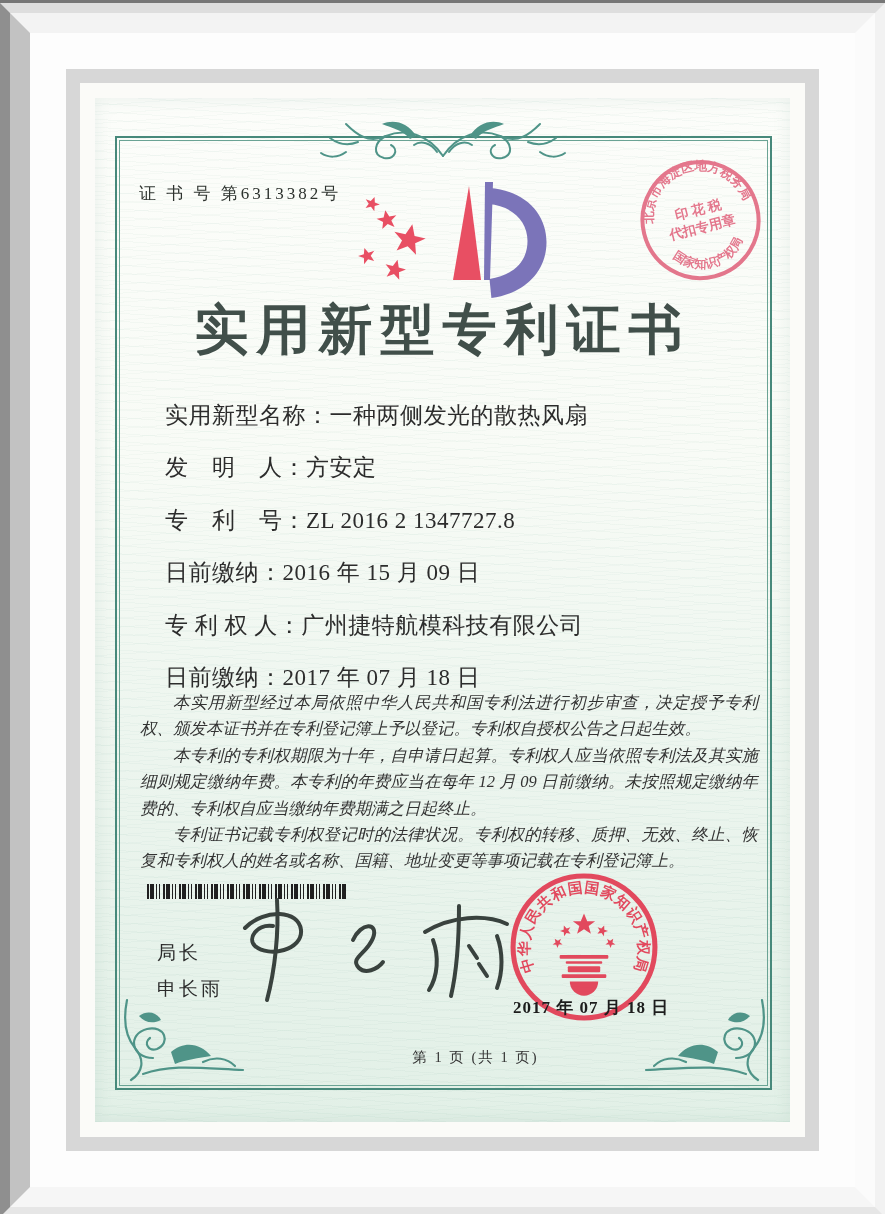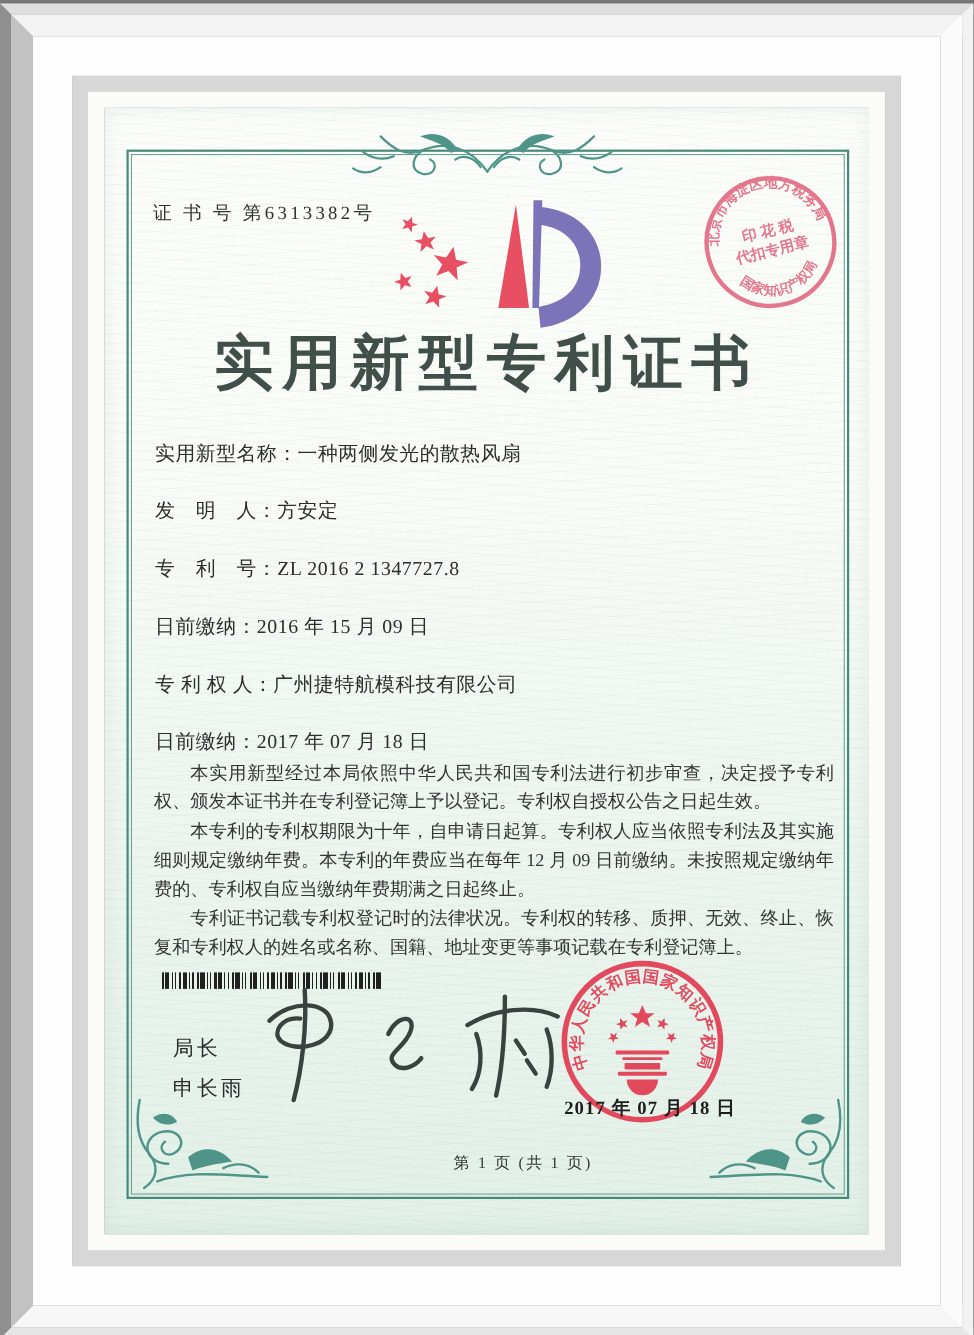--- a/index.html
+++ b/index.html
@@ -27,25 +27,25 @@
      border:1px solid #6aa394;outline:2.5px solid #47897b;outline-offset:2.5px;}
   .orn{position:absolute;color:#4f9488;}
   .orn svg{display:block;}
   
   .cert-no{position:absolute;left:44px;top:84px;font-size:17px;letter-spacing:3px;
            color:#2e332f;}
   .logo{position:absolute;left:252px;top:80px;}
   .tax-stamp{position:absolute;left:540px;top:56px;transform:rotate(-14deg);opacity:.85;}
   .title{position:absolute;left:0;top:196px;width:100%;text-align:center;
          font-size:54px;font-weight:600;letter-spacing:8px;color:#414f4a;}
-  .field{position:absolute;left:46px;font-size:18px;color:#2c2c2c;letter-spacing:.5px;}
+  .field{position:absolute;left:70px;font-size:23px;color:#2c2c2c;letter-spacing:.5px;}
   .f0{top:302px}.f1{top:354px}.f2{top:407px}.f3{top:459px}.f4{top:512px}.f5{top:564px}
   .paras{position:absolute;left:45px;top:592px;width:618px;font-size:16.5px;
          line-height:26.4px;color:#333;text-align:justify;}
-  .paras p{margin:0;text-indent:2em;}
+  .paras p{margin:0;text-indent:2em;font-style:italic;}
   .barcode{position:absolute;left:52px;top:786px;width:200px;height:15px;
      background:repeating-linear-gradient(90deg,
        #202020 0 2px,transparent 2px 3px,#202020 3px 7px,transparent 7px 9px,
        #202020 9px 10px,transparent 10px 12px,#202020 12px 13px,transparent 13px 16px);}
   .signer{position:absolute;left:62px;font-family:"Liberation Sans","DejaVu Sans",sans-serif;
           font-size:19px;color:#2b2b2b;letter-spacing:3px;}
   .st{top:842px}.sn{top:878px}
   .signature{position:absolute;left:112px;top:790px;z-index:2;}
   .seal{position:absolute;left:414px;top:774px;opacity:.92;}
   .seal-date{position:absolute;left:412px;top:898px;width:168px;text-align:center;

